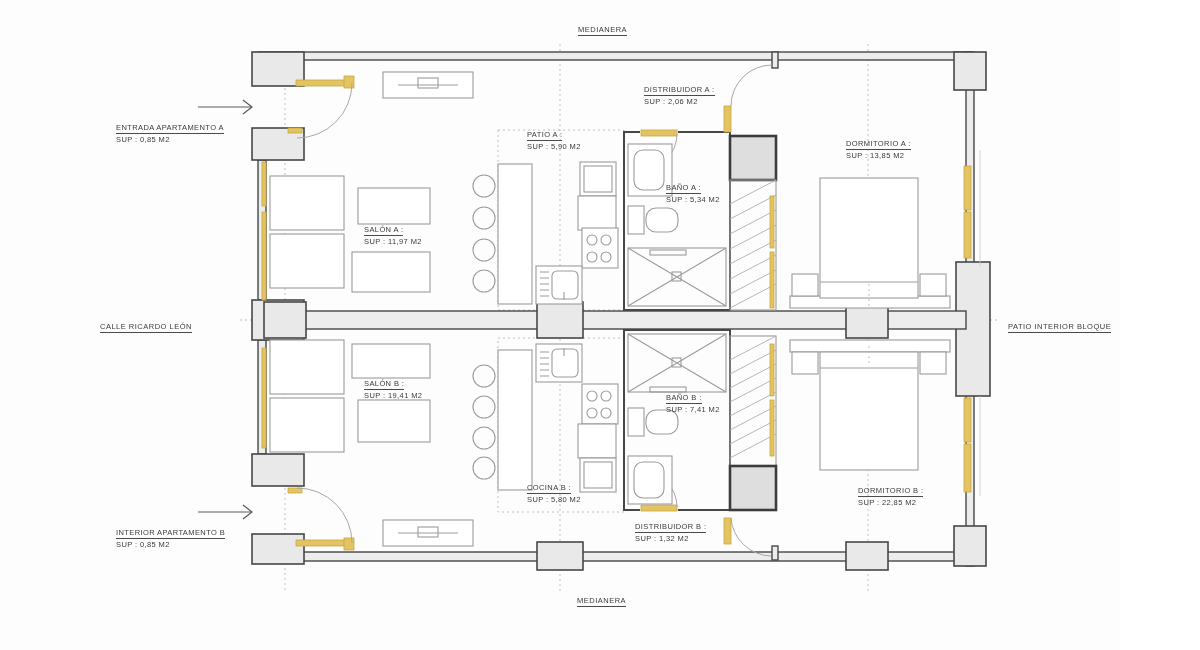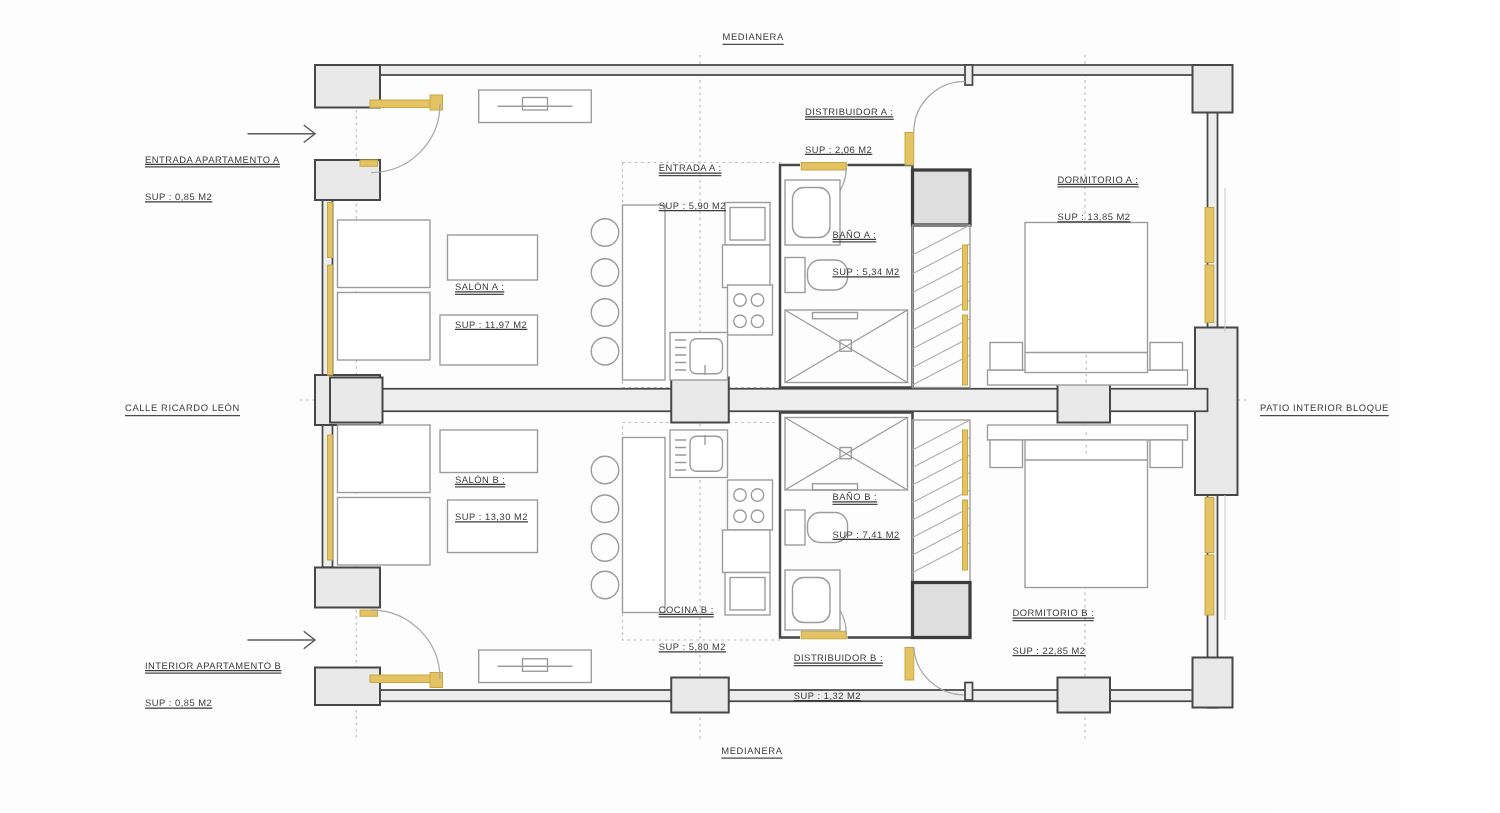--- a/index.html
+++ b/index.html
@@ -13,22 +13,22 @@
   .furnn{fill:none;stroke:#9b9b9b;stroke-width:1.1;}
   .yel{fill:#e3c363;stroke:#c8a73e;stroke-width:0.8;}
   .arc{fill:none;stroke:#a8a8a8;stroke-width:1;}
   .dash{stroke:#b8b8b8;stroke-width:0.9;fill:none;stroke-dasharray:2 3;}
   .hatch{stroke:#aeaeae;stroke-width:0.9;fill:none;}
   .shaft{fill:#dedede;stroke:#3c3c3c;stroke-width:2.6;}
   .thin{stroke:#c9c9c9;stroke-width:0.8;fill:none;}
   .arrow{stroke:#5a5a5a;stroke-width:1.2;fill:none;}
   .gap{fill:#fdfdfd;stroke:none;}
   
-  .lbl{position:absolute;display:flex;flex-direction:column;gap:19px;
-       font-size:7.5px;line-height:1.25;color:#3a3a3a;letter-spacing:.4px;white-space:nowrap;text-decoration:underline;}
+  .lbl{position:absolute;display:flex;flex-direction:column;gap:1px;
+       font-size:7.5px;line-height:1.25;color:#3a3a3a;letter-spacing:.4px;white-space:nowrap;}
   .lbl .nm{border-bottom:1px solid #4a4a4a;padding-bottom:1px;align-self:flex-start;}
   .lbl .sp{}
   .site{position:absolute;font-size:7.5px;color:#3a3a3a;letter-spacing:.5px;white-space:nowrap;
          border-bottom:1px solid #4a4a4a;padding-bottom:1px;}
 </style>
 </head>
 <body>
 
 <div class="stage">
 
@@ -269,45 +269,45 @@
 </div>
 <div class="lbl" style="left:644px;top:85px">
   <span class="nm">DISTRIBUIDOR A :</span>
   <span class="sp">SUP : 2,06 M2</span>
 </div>
 <div class="lbl" style="left:635px;top:522px">
   <span class="nm">DISTRIBUIDOR B :</span>
   <span class="sp">SUP : 1,32 M2</span>
 </div>
 <div class="lbl" style="left:527px;top:130px">
-  <span class="nm">ENTRADA A :</span>
+  <span class="nm">PATIO A :</span>
   <span class="sp">SUP : 5,90 M2</span>
 </div>
 <div class="lbl" style="left:527px;top:483px">
   <span class="nm">COCINA B :</span>
   <span class="sp">SUP : 5,80 M2</span>
 </div>
 <div class="lbl" style="left:666px;top:183px">
   <span class="nm">BAÑO A :</span>
   <span class="sp">SUP : 5,34 M2</span>
 </div>
 <div class="lbl" style="left:666px;top:393px">
   <span class="nm">BAÑO B :</span>
   <span class="sp">SUP : 7,41 M2</span>
 </div>
 <div class="lbl" style="left:846px;top:139px">
   <span class="nm">DORMITORIO A :</span>
   <span class="sp">SUP : 13,85 M2</span>
 </div>
-<div class="lbl" style="left:810px;top:486px">
+<div class="lbl" style="left:858px;top:486px">
   <span class="nm">DORMITORIO B :</span>
   <span class="sp">SUP : 22,85 M2</span>
 </div>
 <div class="lbl" style="left:364px;top:225px">
   <span class="nm">SALÓN A :</span>
   <span class="sp">SUP : 11,97 M2</span>
 </div>
 <div class="lbl" style="left:364px;top:379px">
   <span class="nm">SALÓN B :</span>
-  <span class="sp">SUP : 13,30 M2</span>
+  <span class="sp">SUP : 19,41 M2</span>
 </div>
 
 </div>
 
 </body></html>

